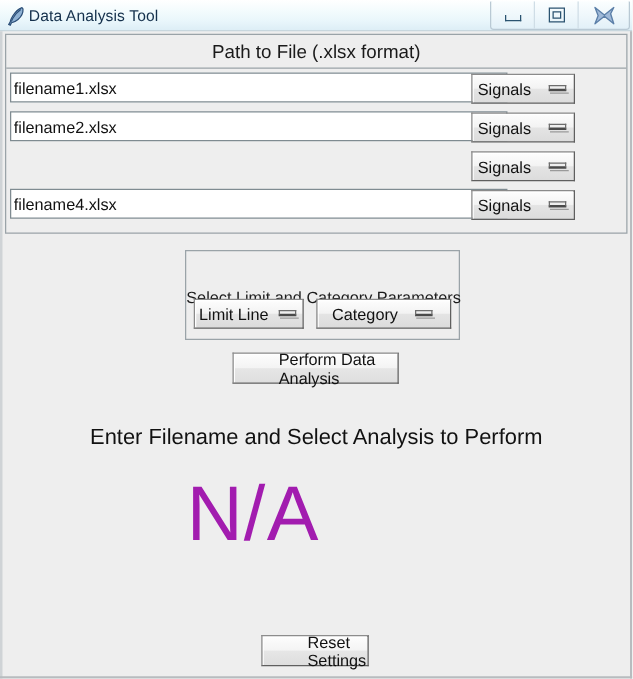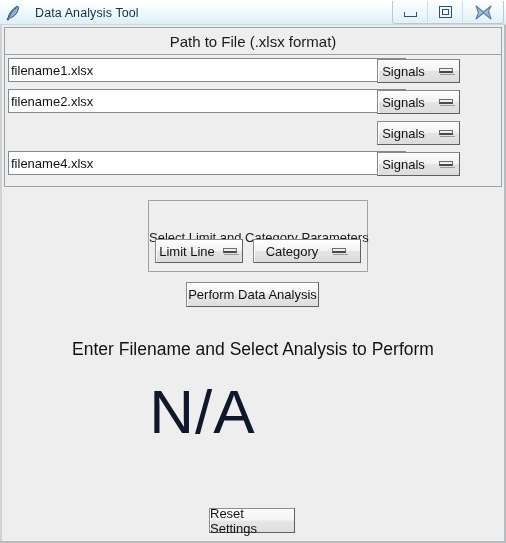--- a/index.html
+++ b/index.html
@@ -29,21 +29,21 @@
     background: linear-gradient(to bottom, #ffffff 0%, #f2fbfd 40%, #e9f6fb 70%, #ddeef6 100%);
     border-bottom: 1px solid #c8d7de;
     box-sizing: border-box;
   }
   .titlebar-left {
     position: absolute;
     left: 4px; top: 0;
     height: 25px;
     display: flex;
     align-items: center;
-    gap: 13px;
+    gap: 1px;
   }
   .app-icon {
     width: 18px; height: 18px;
     display: block;
   }
   .title-text {
     font-size: 12.5px;
     color: #14304c;
     white-space: nowrap;
     letter-spacing: .1px;
@@ -236,20 +236,21 @@
     border-bottom-color: #5f5f5f;
     box-shadow: inset 1px 1px 0 #ffffff;
     box-sizing: border-box;
     display: flex;
     align-items: center;
     justify-content: center;
     font-family: "Liberation Sans", sans-serif;
     font-size: 13px;
     color: #111111;
     cursor: default;
+    padding-left: 36px;
   }
   .perform-btn {
     left: 186px;
     top: 282px;
     width: 133px;
     height: 25px;
   }
   .reset-btn {
     left: 209px;
     top: 508px;
@@ -268,21 +269,21 @@
     color: #111111;
     white-space: nowrap;
   }
   .result-value {
     position: absolute;
     left: 0; top: 381px;
     width: 405px;
     text-align: center;
     font-size: 62px;
     line-height: 62px;
-    color: #0f172a;
+    color: #a21caf;
     letter-spacing: 1px;
   }
 
   
   .win-edge-r {
     position: absolute;
     right: 0; top: 25px;
     width: 2px; height: 518px;
     background: #b8bcbf;
   }

